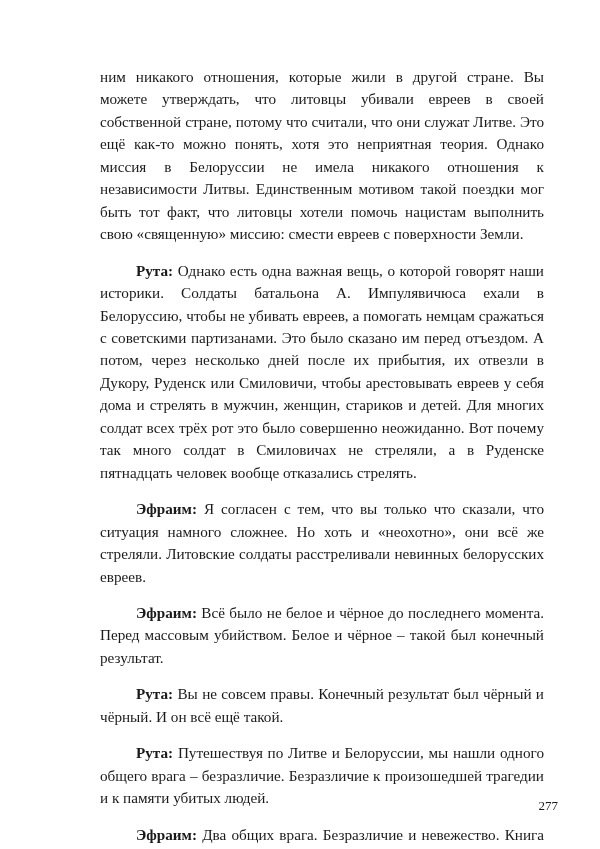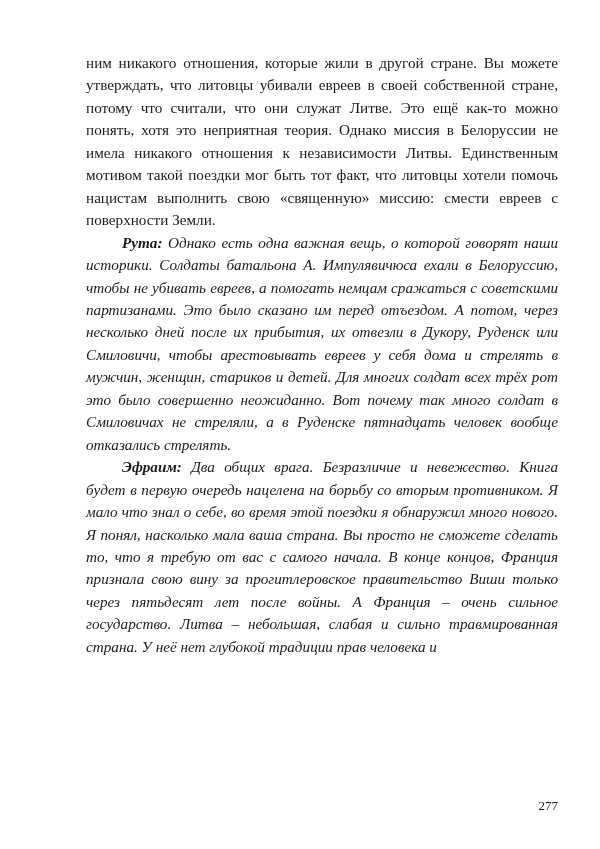--- a/index.html
+++ b/index.html
@@ -13,38 +13,50 @@
   }
   .page-body {
     position: absolute;
     left: 86px;
     top: 52px;
     width: 472px;
     font-size: 15.2px;
     line-height: 22.45px;
     text-align: justify;
   }
-  .para { margin: 0; }
-  .para.indent { text-indent: 36px; font-style: italic; }
+  .para { margin: 14px; }
+  .para.indent { text-indent: 36px; }
   .speaker { font-weight: bold; }
   .page-number {
     position: absolute;
     right: 42px;
     top: 798px;
     font-size: 13px;
   }
 </style>
 </head>
 <body>
 
 <div class="page-body">
   <p class="para">
     <span class="speaker"></span><span>ним никакого отношения, которые жили в другой стране. Вы можете утверждать, что литовцы убивали евреев в своей собственной стране, потому что считали, что они служат Литве. Это ещё как-то можно понять, хотя это неприятная теория. Однако миссия в Белоруссии не имела никакого отношения к независимости Литвы. Единственным мотивом такой поездки мог быть тот факт, что литовцы хотели помочь нацистам выполнить свою «священную» миссию: смести евреев с поверхности Земли.</span>
   </p>
   <p class="para indent">
     <span class="speaker">Рута:</span><span> Однако есть одна важная вещь, о которой говорят наши историки. Солдаты батальона А. Импулявичюса ехали в Белоруссию, чтобы не убивать евреев, а помогать немцам сражаться с советскими партизанами. Это было сказано им перед отъездом. А потом, через несколько дней после их прибытия, их отвезли в Дукору, Руденск или Смиловичи, чтобы арестовывать евреев у себя дома и стрелять в мужчин, женщин, стариков и детей. Для многих солдат всех трёх рот это было совершенно неожиданно. Вот почему так много солдат в Смиловичах не стреляли, а в Руденске пятнадцать человек вообще отказались стрелять.</span>
   </p>
   <p class="para indent">
+    <span class="speaker">Эфраим:</span><span> Я согласен с тем, что вы только что сказали, что ситуация намного сложнее. Но хоть и «неохотно», они всё же стреляли. Литовские солдаты расстреливали невинных белорусских евреев.</span>
+  </p>
+  <p class="para indent">
+    <span class="speaker">Эфраим:</span><span> Всё было не белое и чёрное до последнего момента. Перед массовым убийством. Белое и чёрное – такой был конечный результат.</span>
+  </p>
+  <p class="para indent">
+    <span class="speaker">Рута:</span><span> Вы не совсем правы. Конечный результат был чёрный и чёрный. И он всё ещё такой.</span>
+  </p>
+  <p class="para indent">
+    <span class="speaker">Рута:</span><span> Путешествуя по Литве и Белоруссии, мы нашли одного общего врага – безразличие. Безразличие к произошедшей трагедии и к памяти убитых людей.</span>
+  </p>
+  <p class="para indent">
     <span class="speaker">Эфраим:</span><span> Два общих врага. Безразличие и невежество. Книга будет в первую очередь нацелена на борьбу со вторым противником. Я мало что знал о себе, во время этой поездки я обнаружил много нового. Я понял, насколько мала ваша страна. Вы просто не сможете сделать то, что я требую от вас с самого начала. В конце концов, Франция признала свою вину за прогитлеровское правительство Виши только через пятьдесят лет после войны. А Франция – очень сильное государство. Литва – небольшая, слабая и сильно травмированная страна. У неё нет глубокой традиции прав человека и</span>
   </p>
 </div>
 
 <div class="page-number">277</div>
 
 </body></html>

